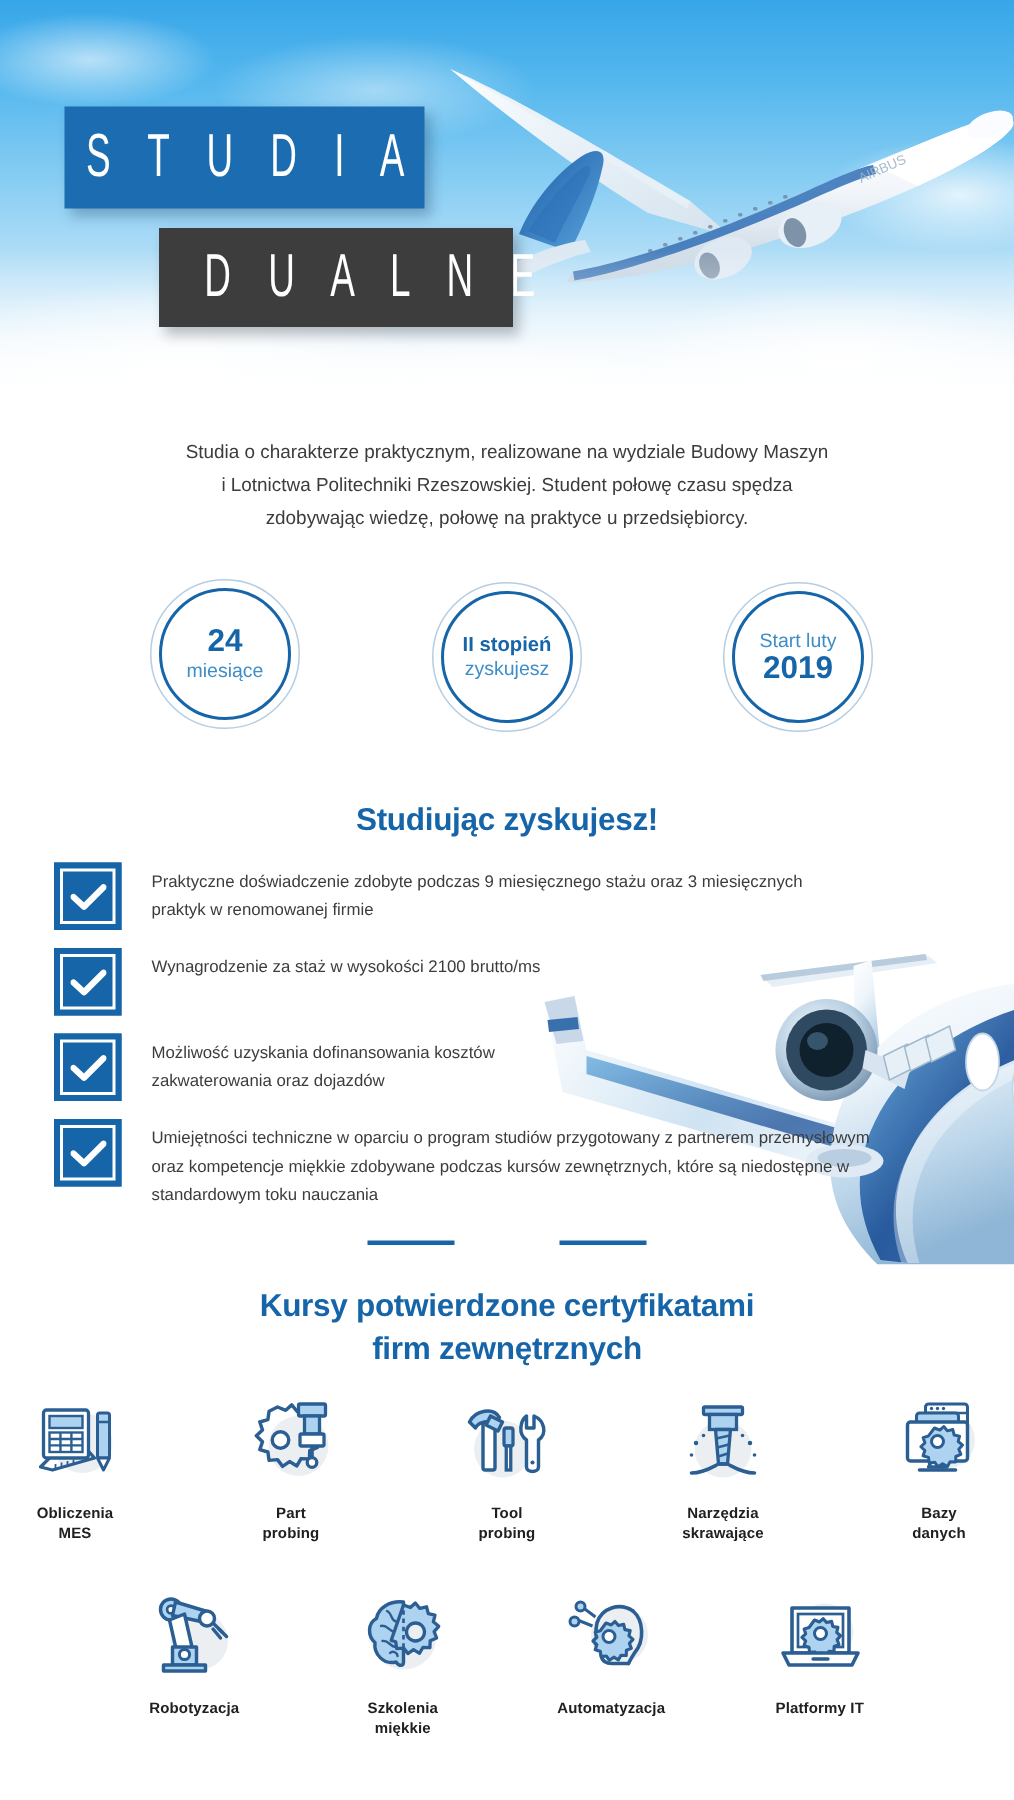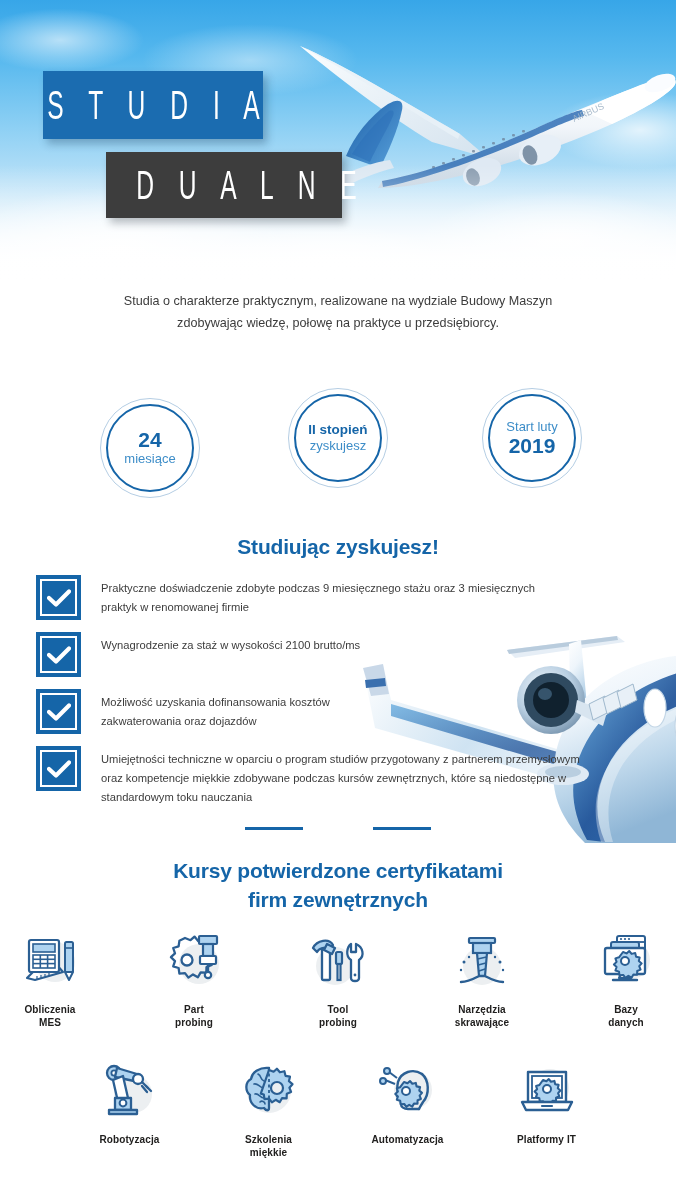--- a/index.html
+++ b/index.html
@@ -27,21 +27,21 @@
       linear-gradient(180deg, #37a6e8 0%, #56b8ee 20%, #8ed0f4 45%, #c2e4f8 68%, #e8f4fc 84%, #ffffff 100%);
   }
   .cloudband {
     position:absolute; left:0; right:0; bottom:0; height:120px;
     background: linear-gradient(180deg, rgba(255,255,255,0) 0%, rgba(255,255,255,.55) 45%, rgba(255,255,255,.97) 80%, #fff 100%);
   }
   .jetliner { position:absolute; left:282px; top:38px; width:400px; height:190px; }
 
   .title-blue {
     position: absolute; left: 43px; top: 71px;
-    width: 220px; height: 68px;
+    width: 240px; height: 68px;
     background: #1b6cb0;
     box-shadow: 4px 5px 8px rgba(20,50,80,.30);
     display: flex; align-items: center; justify-content: center;
   }
   .title-dark {
     position: absolute; left: 106px; top: 152px;
     width: 236px; height: 66px;
     background: #3d3d3d;
     box-shadow: 4px 5px 8px rgba(20,30,40,.28);
     display: flex; align-items: center; justify-content: center; padding-left: 44px;
@@ -71,21 +71,21 @@
     position: absolute; width: 100px; height: 100px; border-radius: 50%;
     border: 1px solid rgba(21,101,168,.32);
     display: flex; align-items: center; justify-content: center;
   }
   .badge .ring {
     width: 88px; height: 88px; border-radius: 50%;
     border: 2.5px solid #1565a8;
     display: flex; flex-direction: column; align-items: center; justify-content: center;
     background: #fff;
   }
-  .b1 { left: 100px; top: 12px; }
+  .b1 { left: 100px; top: 0; }
   .b2 { left: 288px; top: 2px; }
   .b3 { left: 482px; top: 2px; }
   .badge .big  { font-size: 21px; font-weight: bold; color:#1565a8; line-height: 1.05; }
   .badge .sml  { font-size: 13px; color:#3d8dc8; line-height: 1.25; }
   .badge .mid  { font-size: 13.5px; font-weight: bold; color:#1565a8; line-height: 1.2; }
   .badge .mid2 { font-size: 13px; color:#3d8dc8; line-height: 1.25; }
 
   
   .h2 {
     position: absolute; width: 676px; text-align: center;
@@ -188,20 +188,21 @@
     <div class="title-blue">
       <span class="disp">S T U D I A</span>
     </div>
     <div class="title-dark">
       <span class="disp">D U A L N E</span>
     </div>
   </div>
 
   <div class="intro">
     <p>Studia o charakterze praktycznym, realizowane na wydziale Budowy Maszyn</p>
+    <p>i Lotnictwa Politechniki Rzeszowskiej. Student połowę czasu spędza</p>
     <p>zdobywając wiedzę, połowę na praktyce u przedsiębiorcy.</p>
   </div>
 
   <div class="badges">
     <div class="connector conn-left"></div>
     <div class="connector conn-right"></div>
 
     <div class="badge b1">
       <div class="ring">
         <span class="big">24</span>

